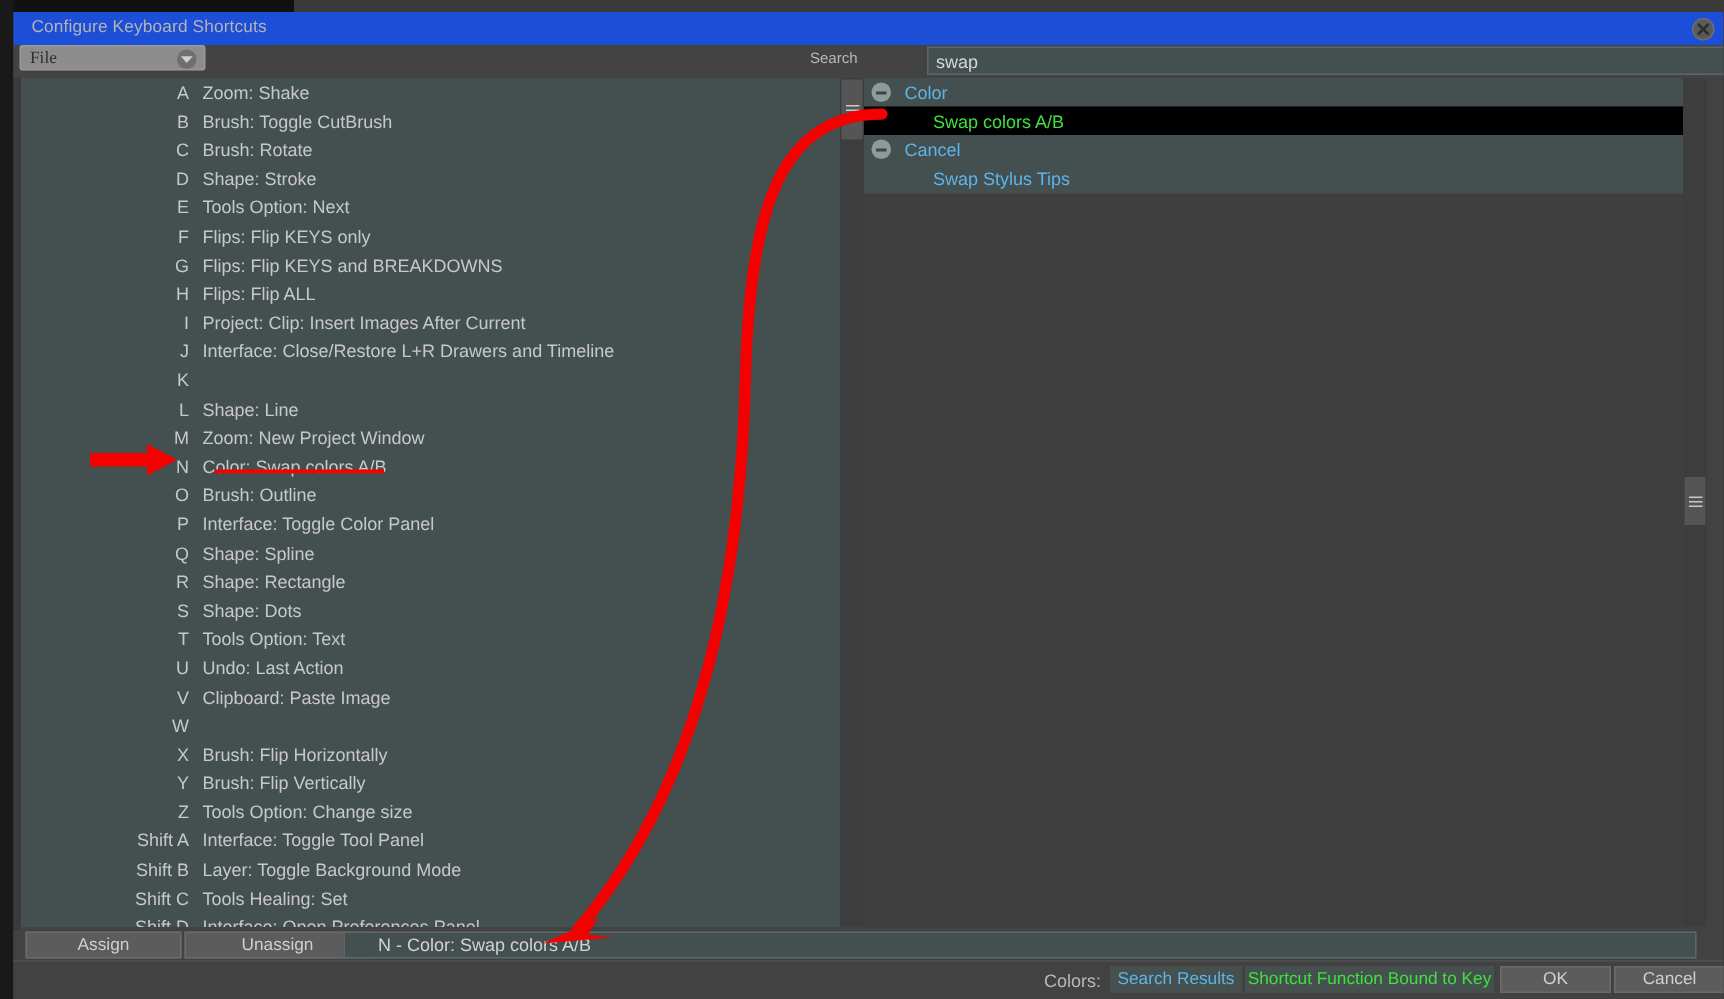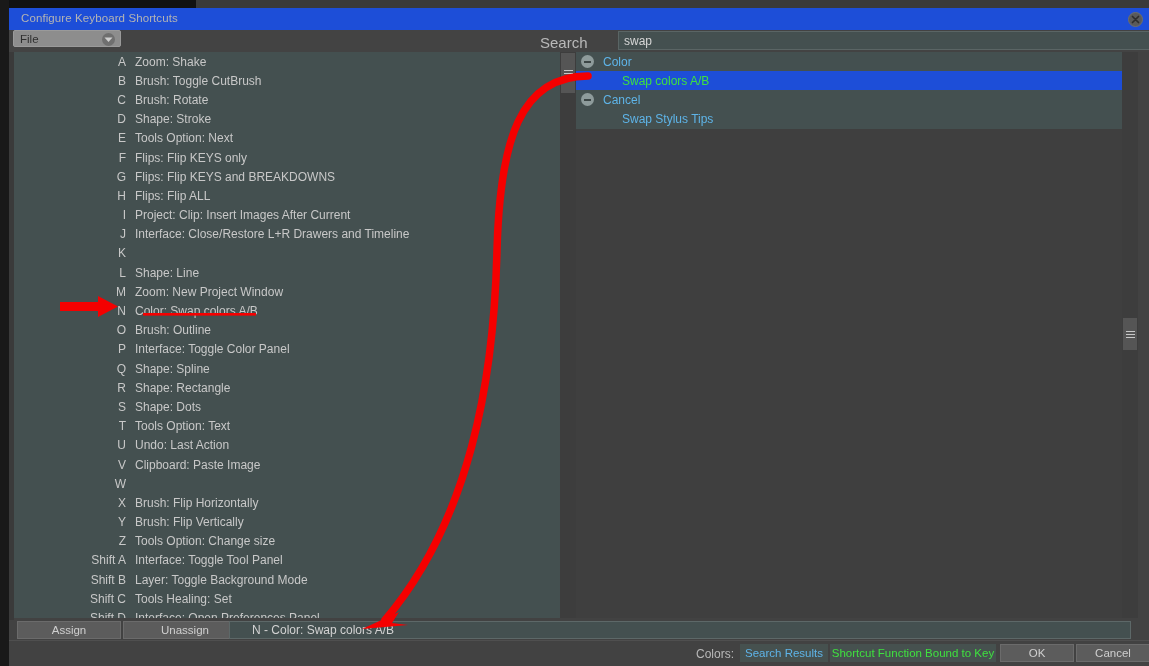--- a/index.html
+++ b/index.html
@@ -50,40 +50,41 @@
   }
   .close-btn svg { position: absolute; left: 2px; top: 2px; }
 
   
   .toolbar {
     position: absolute; left: 9px; top: 30px; width: 1140px; height: 22px;
     background: #434343;
   }
   .dropdown {
     position: absolute; left: 4px; top: 0;
-    width: 108px; height: 17px;
+    width: 124px; height: 17px;
     background: #8d8d8d;
     border: 1px solid #9a9a9a;
     border-radius: 2px;
     cursor: pointer;
+    font-family: Liberation Serif, serif;
   }
   .dropdown-label {
     position: absolute; left: 6px; top: 2px;
     font-size: 11.5px; color: #2f2f2f;
   }
   .dropdown-arrow {
     position: absolute; right: 5px; top: 2px;
     width: 13px; height: 13px; border-radius: 50%;
     background: #6f6f6f;
   }
   .dropdown-arrow svg { position: absolute; left: 2px; top: 4px; }
 
   .search-label {
     position: absolute; left: 531px; top: 4px;
-    font-size: 15px; color: #b9b9b9;
+    font-size: 10px; color: #b9b9b9;
   }
   .search-input {
     position: absolute; left: 609px; top: 1px;
     width: 548px; height: 19px;
     background: #445050;
     border: 1px solid #5a6565;
     color: #d6d6d6;
     font-family: "Liberation Sans", sans-serif;
     font-size: 12px;
     padding: 0 5px;
@@ -135,21 +136,21 @@
     background: #3f3f3f;
     overflow: hidden;
   }
   .tree-row {
     position: relative; height: 19.2px;
     display: flex; align-items: center;
     font-size: 12px;
     background: #445050;
     cursor: pointer;
   }
-  .tree-row.sel { background: #1d4ed8; }
+  .tree-row.sel { background: #000000; }
   .tree-row .toggle {
     width: 13px; height: 13px; border-radius: 50%;
     background: #8e9b9b; margin-left: 5px; margin-right: 9px;
     position: relative; flex: none;
   }
   .tree-row .toggle::after {
     content: ""; position: absolute; left: 3px; top: 6px;
     width: 7px; height: 1.6px; background: #3c4646;
   }
   .tree-row .tlabel { color: #5eb4e8; }

